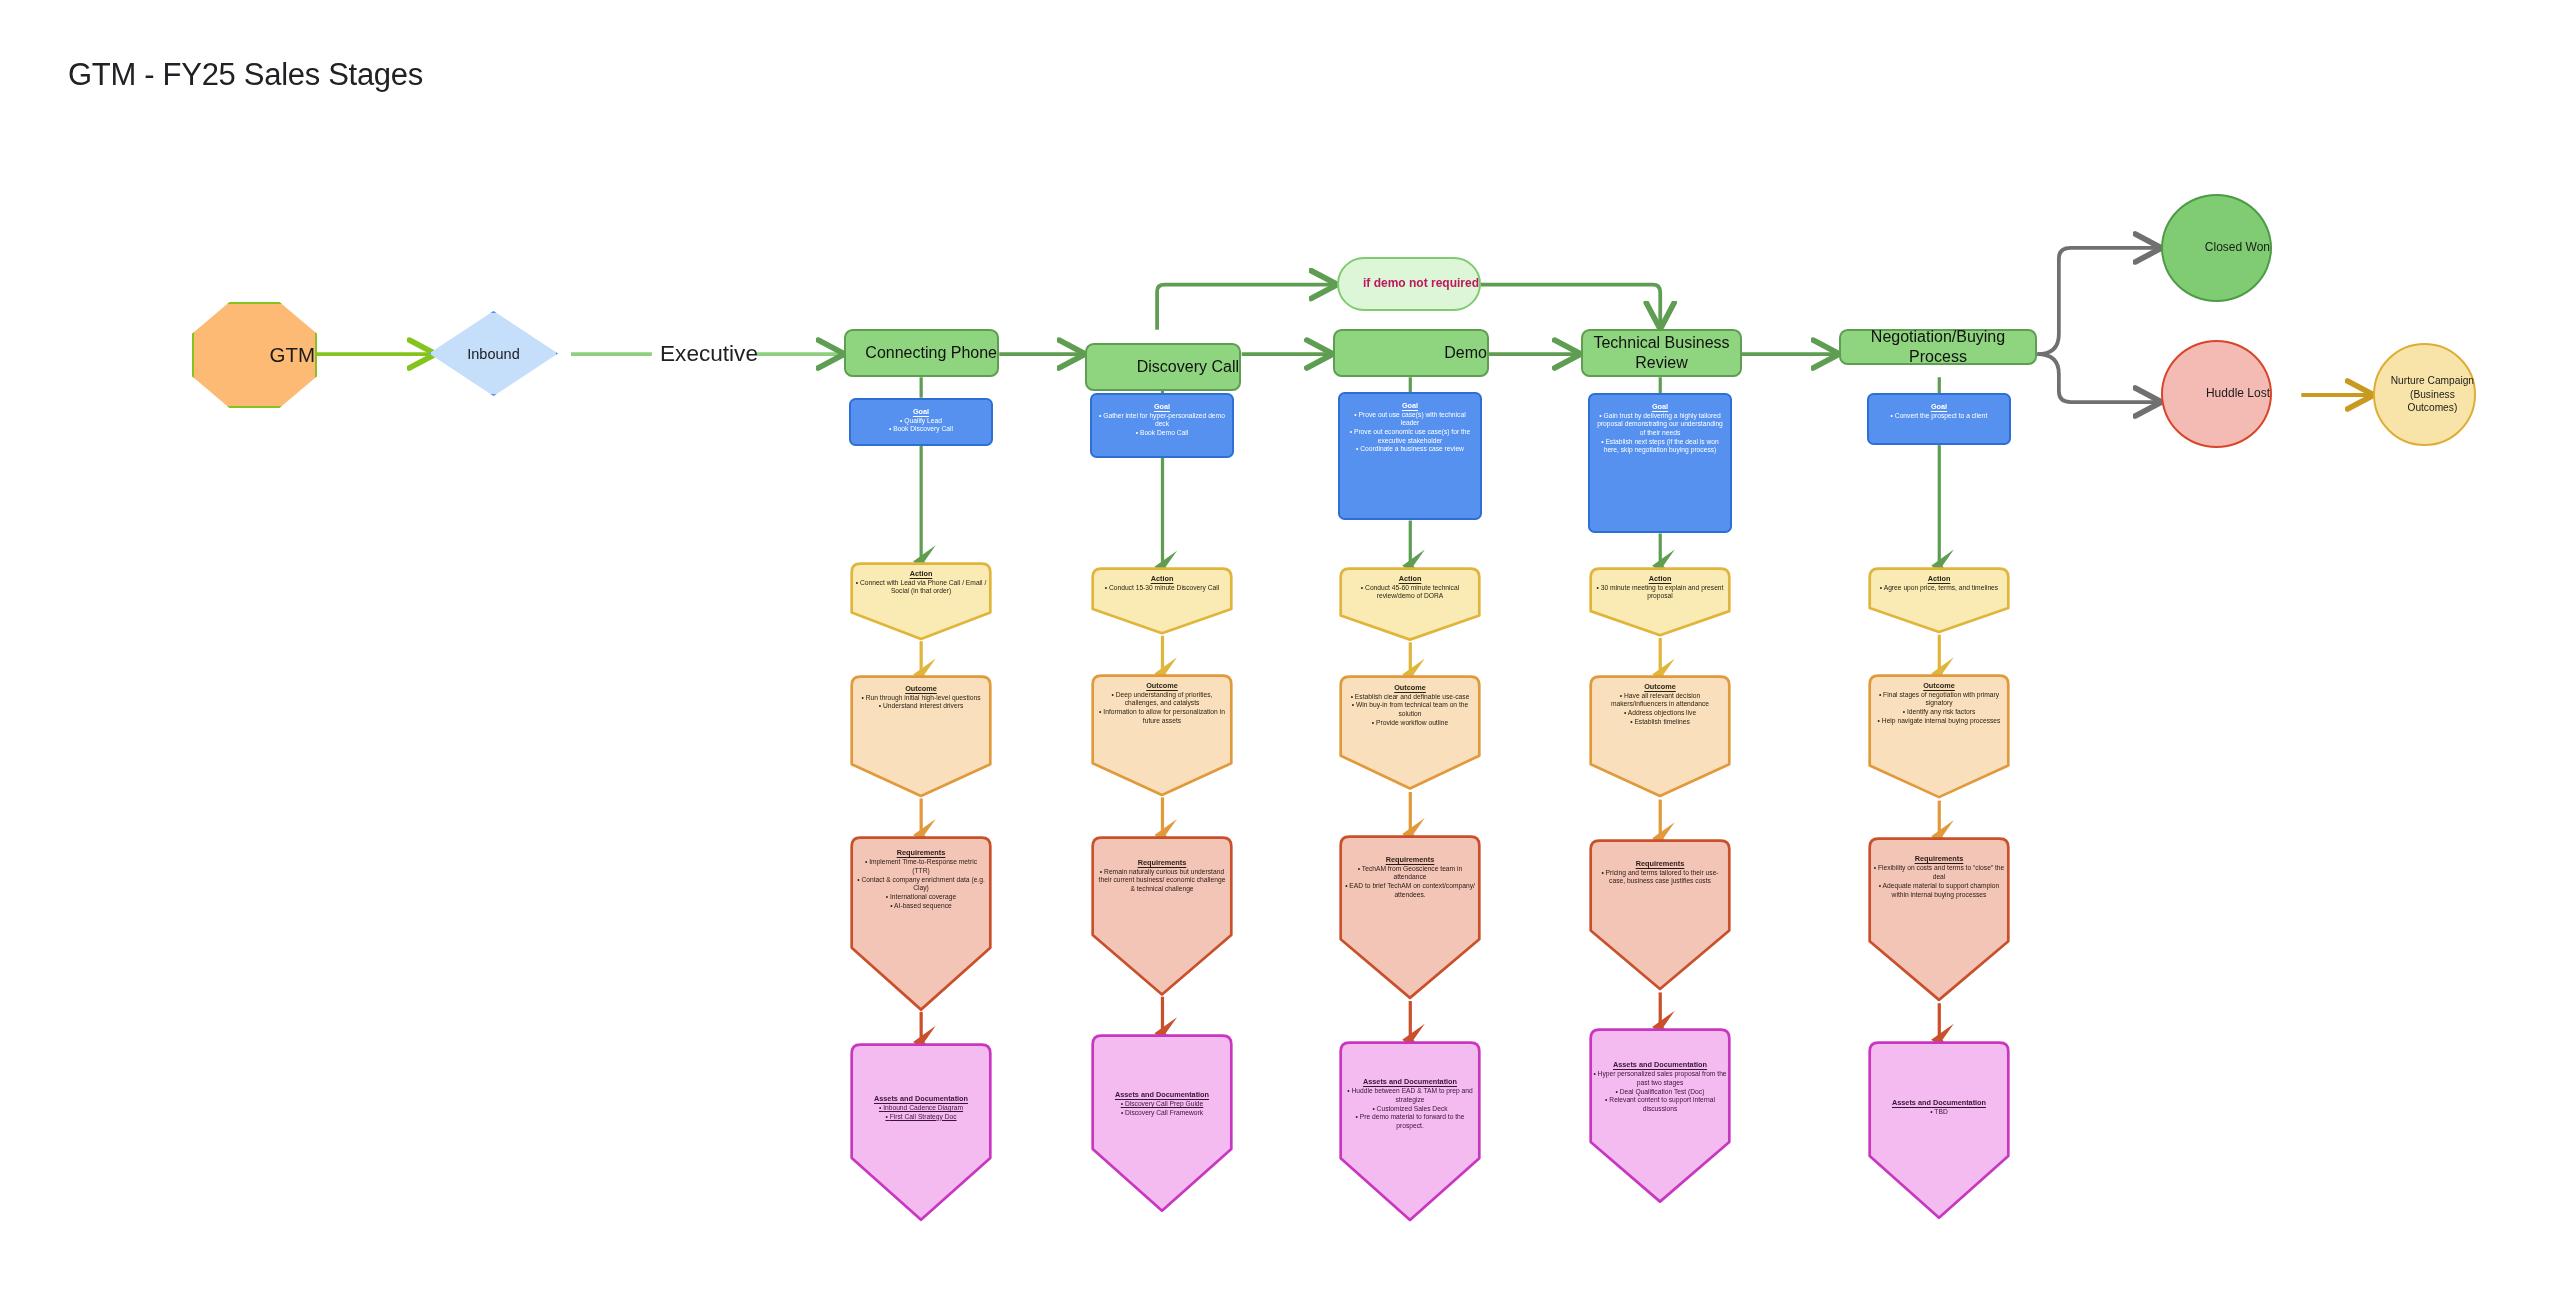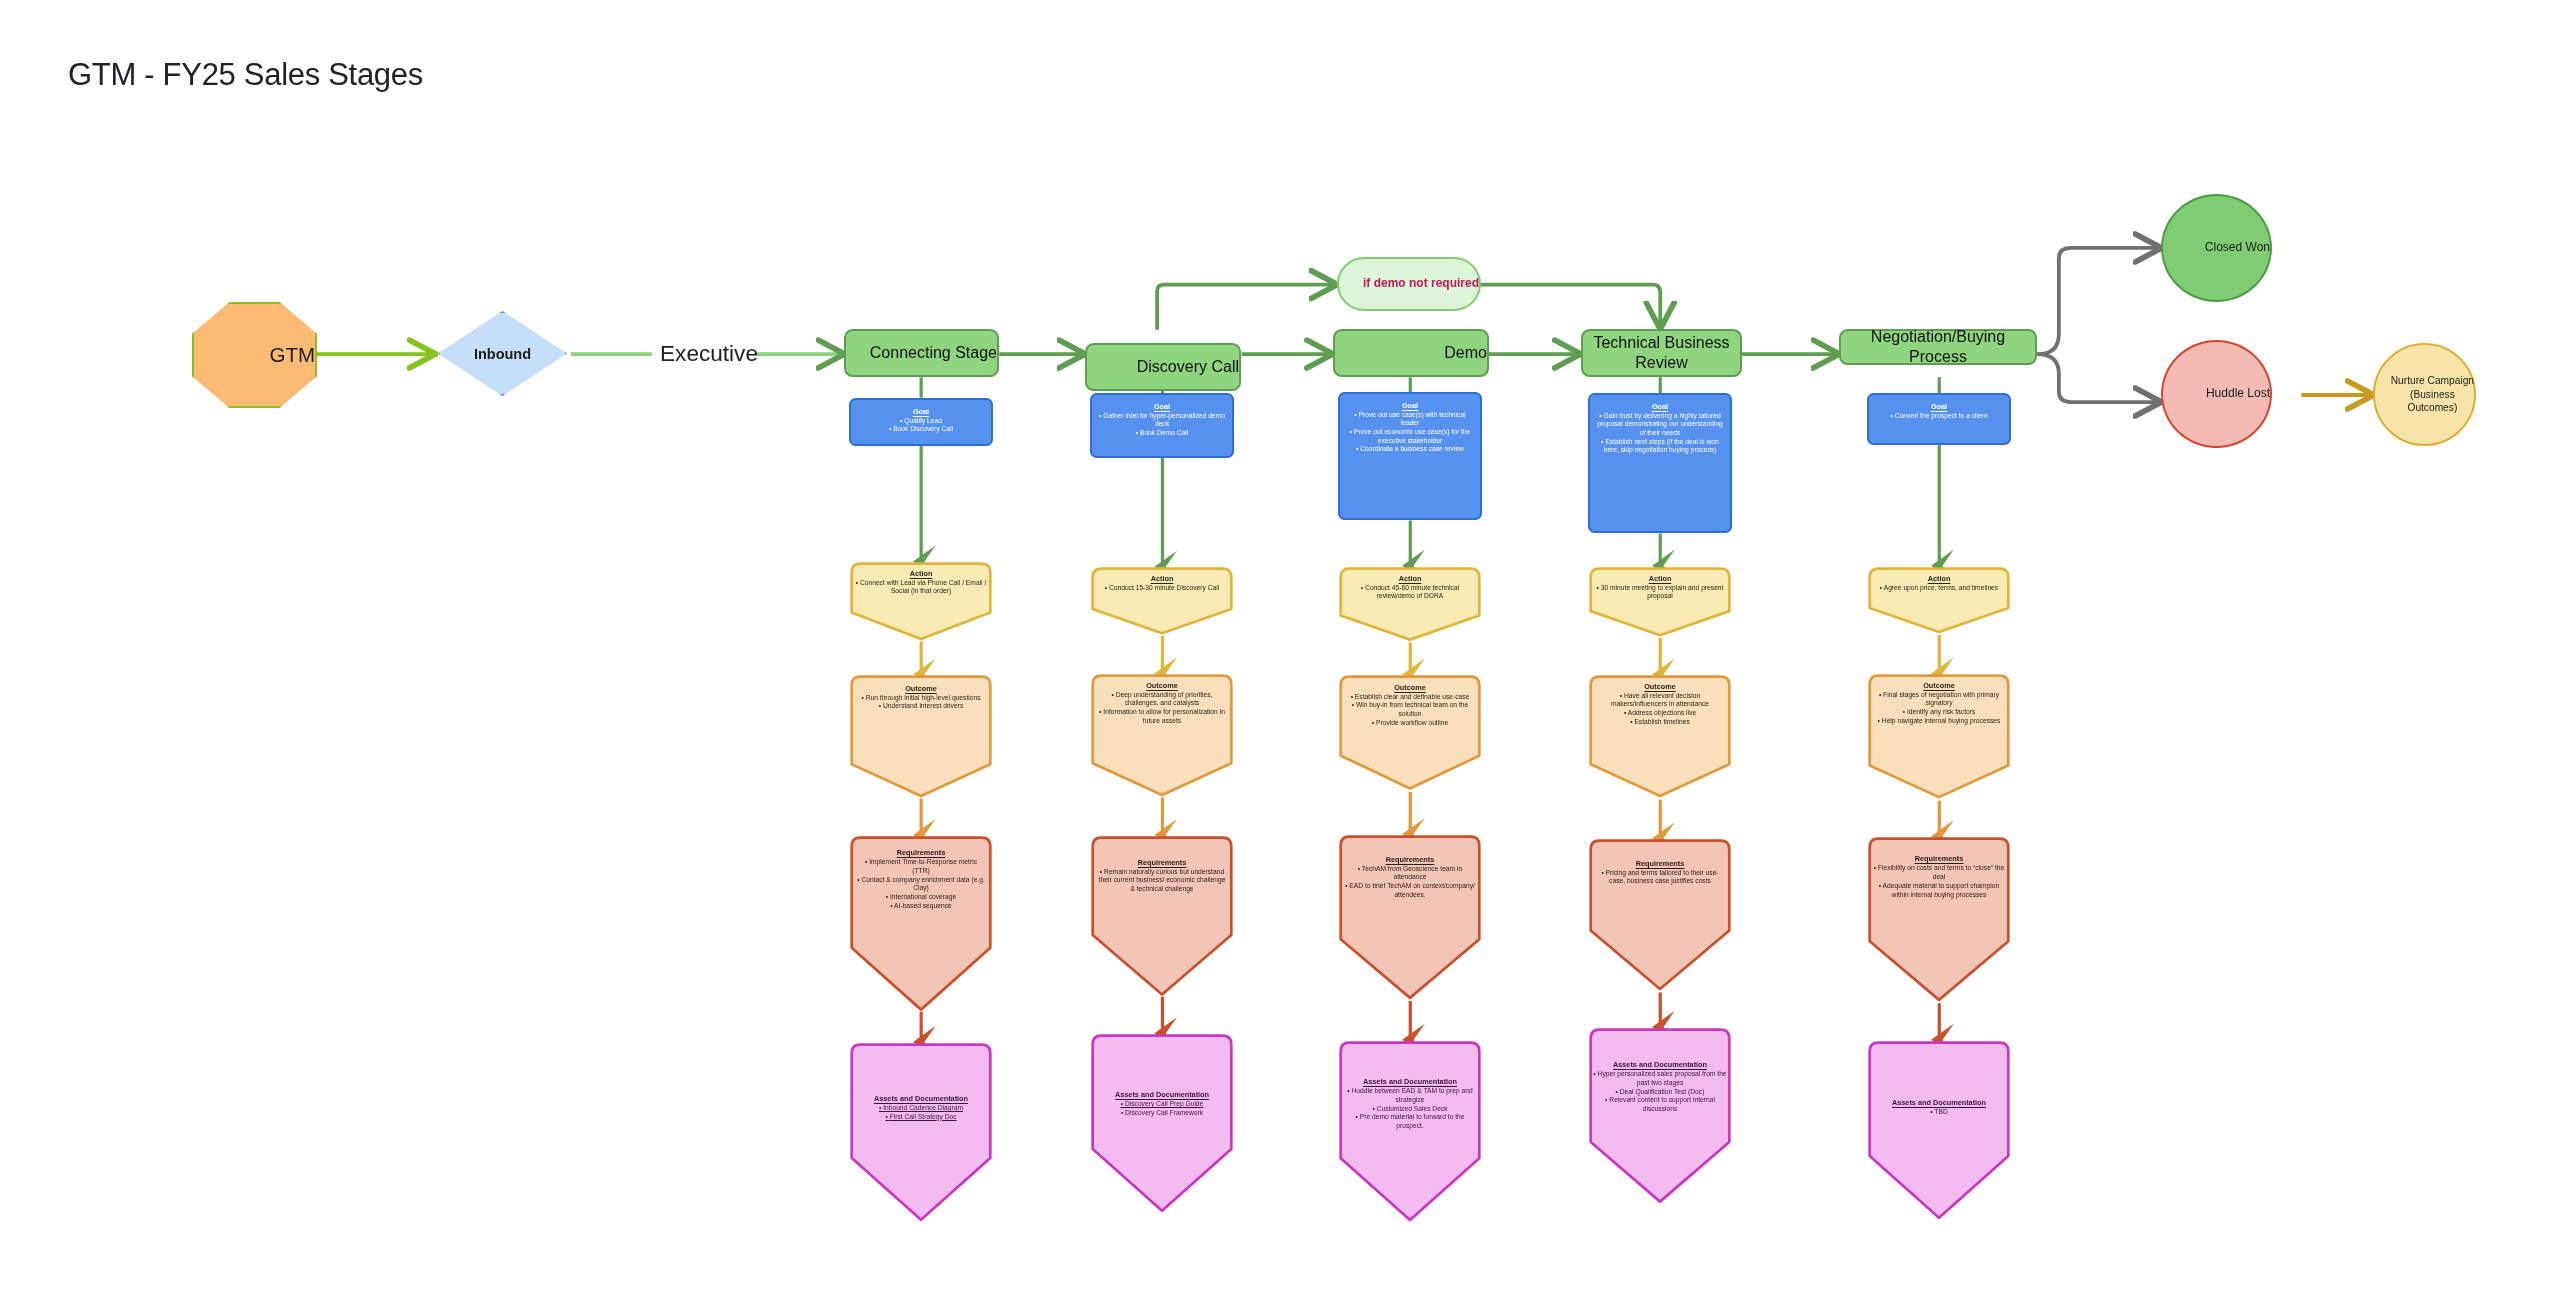--- a/index.html
+++ b/index.html
@@ -170,31 +170,31 @@
     <path d="M 3600,826 L 3600,1050" stroke="#5f9e52" stroke-width="6" fill="none" marker-end="url(#ahGfill)"></path>
     <path d="M 3600,1178 L 3600,1250" stroke="#e0b53c" stroke-width="6" fill="none" marker-end="url(#ahGoldFill)"></path>
     <path d="M 3600,1486 L 3600,1552" stroke="#e09a3c" stroke-width="6" fill="none" marker-end="url(#ahOrgFill)"></path>
     <path d="M 3600,1862 L 3600,1930" stroke="#c9502a" stroke-width="6" fill="none" marker-end="url(#ahRedFill)"></path>
   </svg>
 
   <div class="node octagon" style="left:192px; top:302px; width:125px; height:106px;">
     <span class="lbl">GTM</span>
   </div>
 
-  <div class="diamond-wrap" style="left:438px; top:311px; width:129px; height:85px;font-weight:bold;">
+  <div class="diamond-wrap" style="left:429px; top:311px; width:129px; height:85px;">
     <div class="diamond-shape"></div>
     <span class="lbl">Inbound</span>
   </div>
 
   <div class="node plaintext" style="left:650px; top:334px; width:108px; height:40px;">
     <span class="lbl">Executive</span>
   </div>
 
   <div class="node stage" style="left:844px; top:329px; width:155px; height:48px;">
-    <span class="lbl">Connecting Stage</span>
+    <span class="lbl">Connecting Phone</span>
   </div>
   <div class="node stage" style="left:1085px; top:343px; width:156px; height:48px;">
     <span class="lbl">Discovery Call</span>
   </div>
   <div class="node stage" style="left:1333px; top:329px; width:156px; height:48px;">
     <span class="lbl">Demo</span>
   </div>
   <div class="node stage" style="left:1581px; top:329px; width:161px; height:48px;">
     <span class="lbl">Technical Business Review</span>
   </div>

